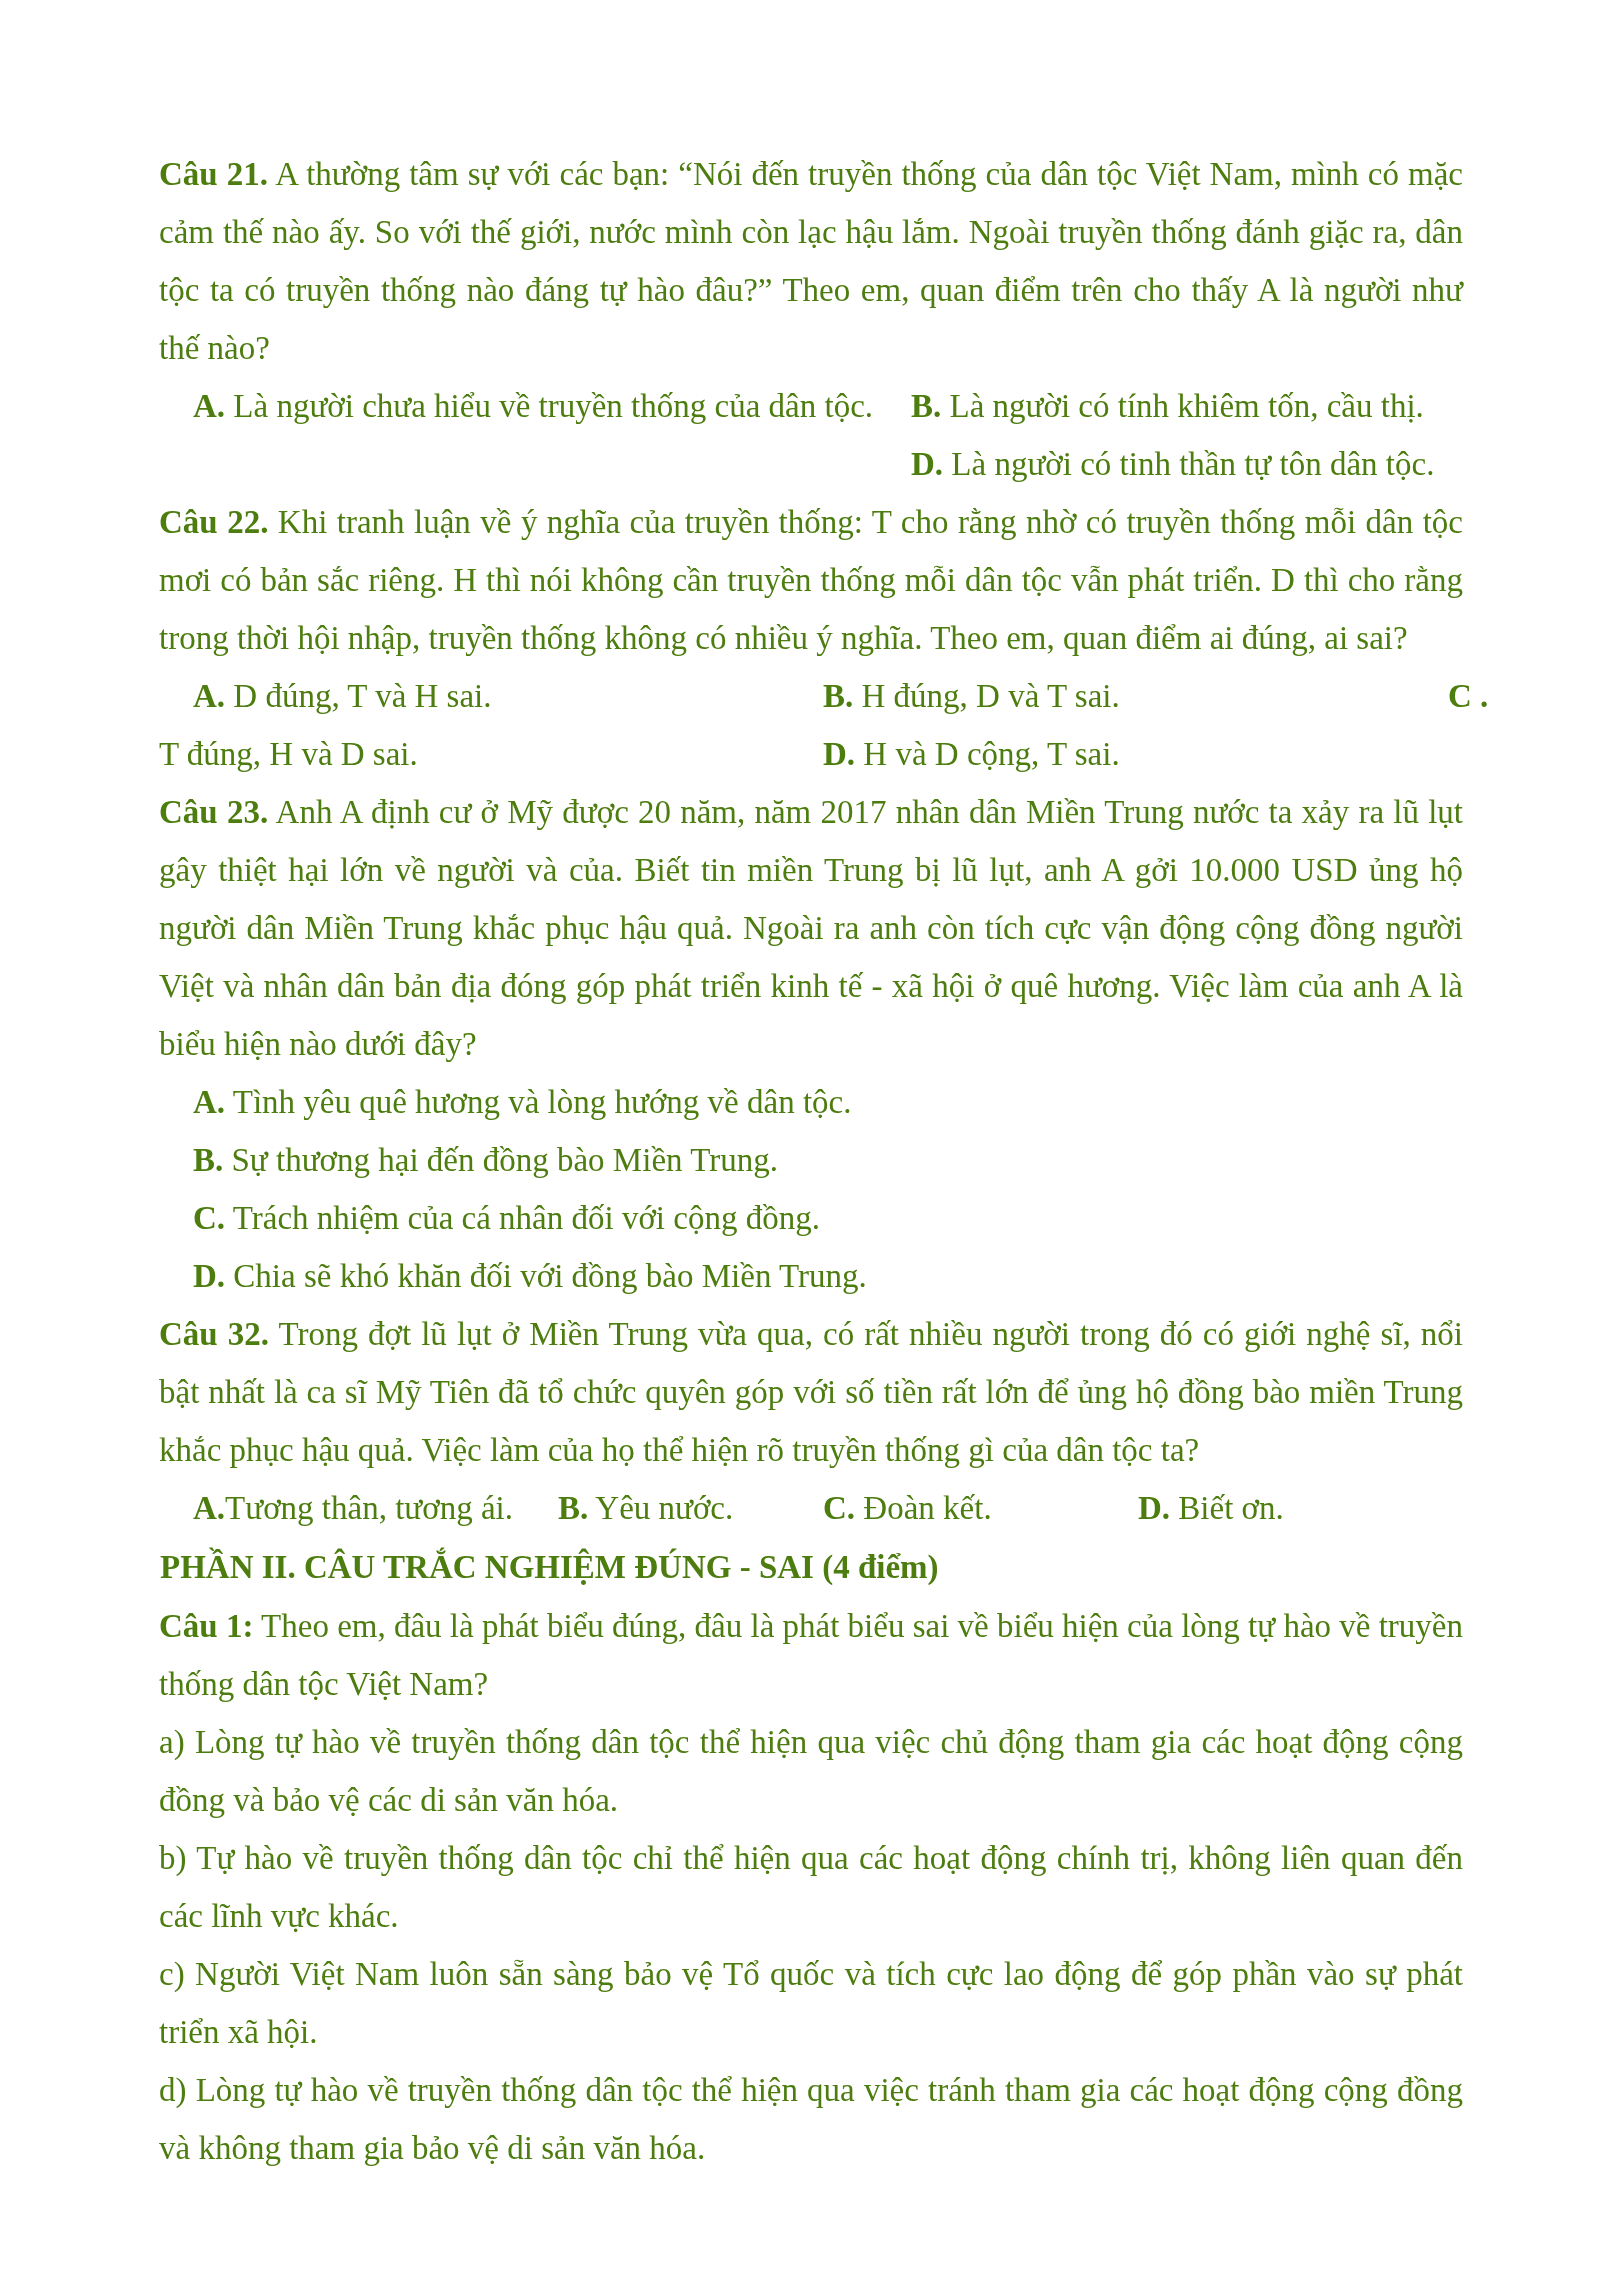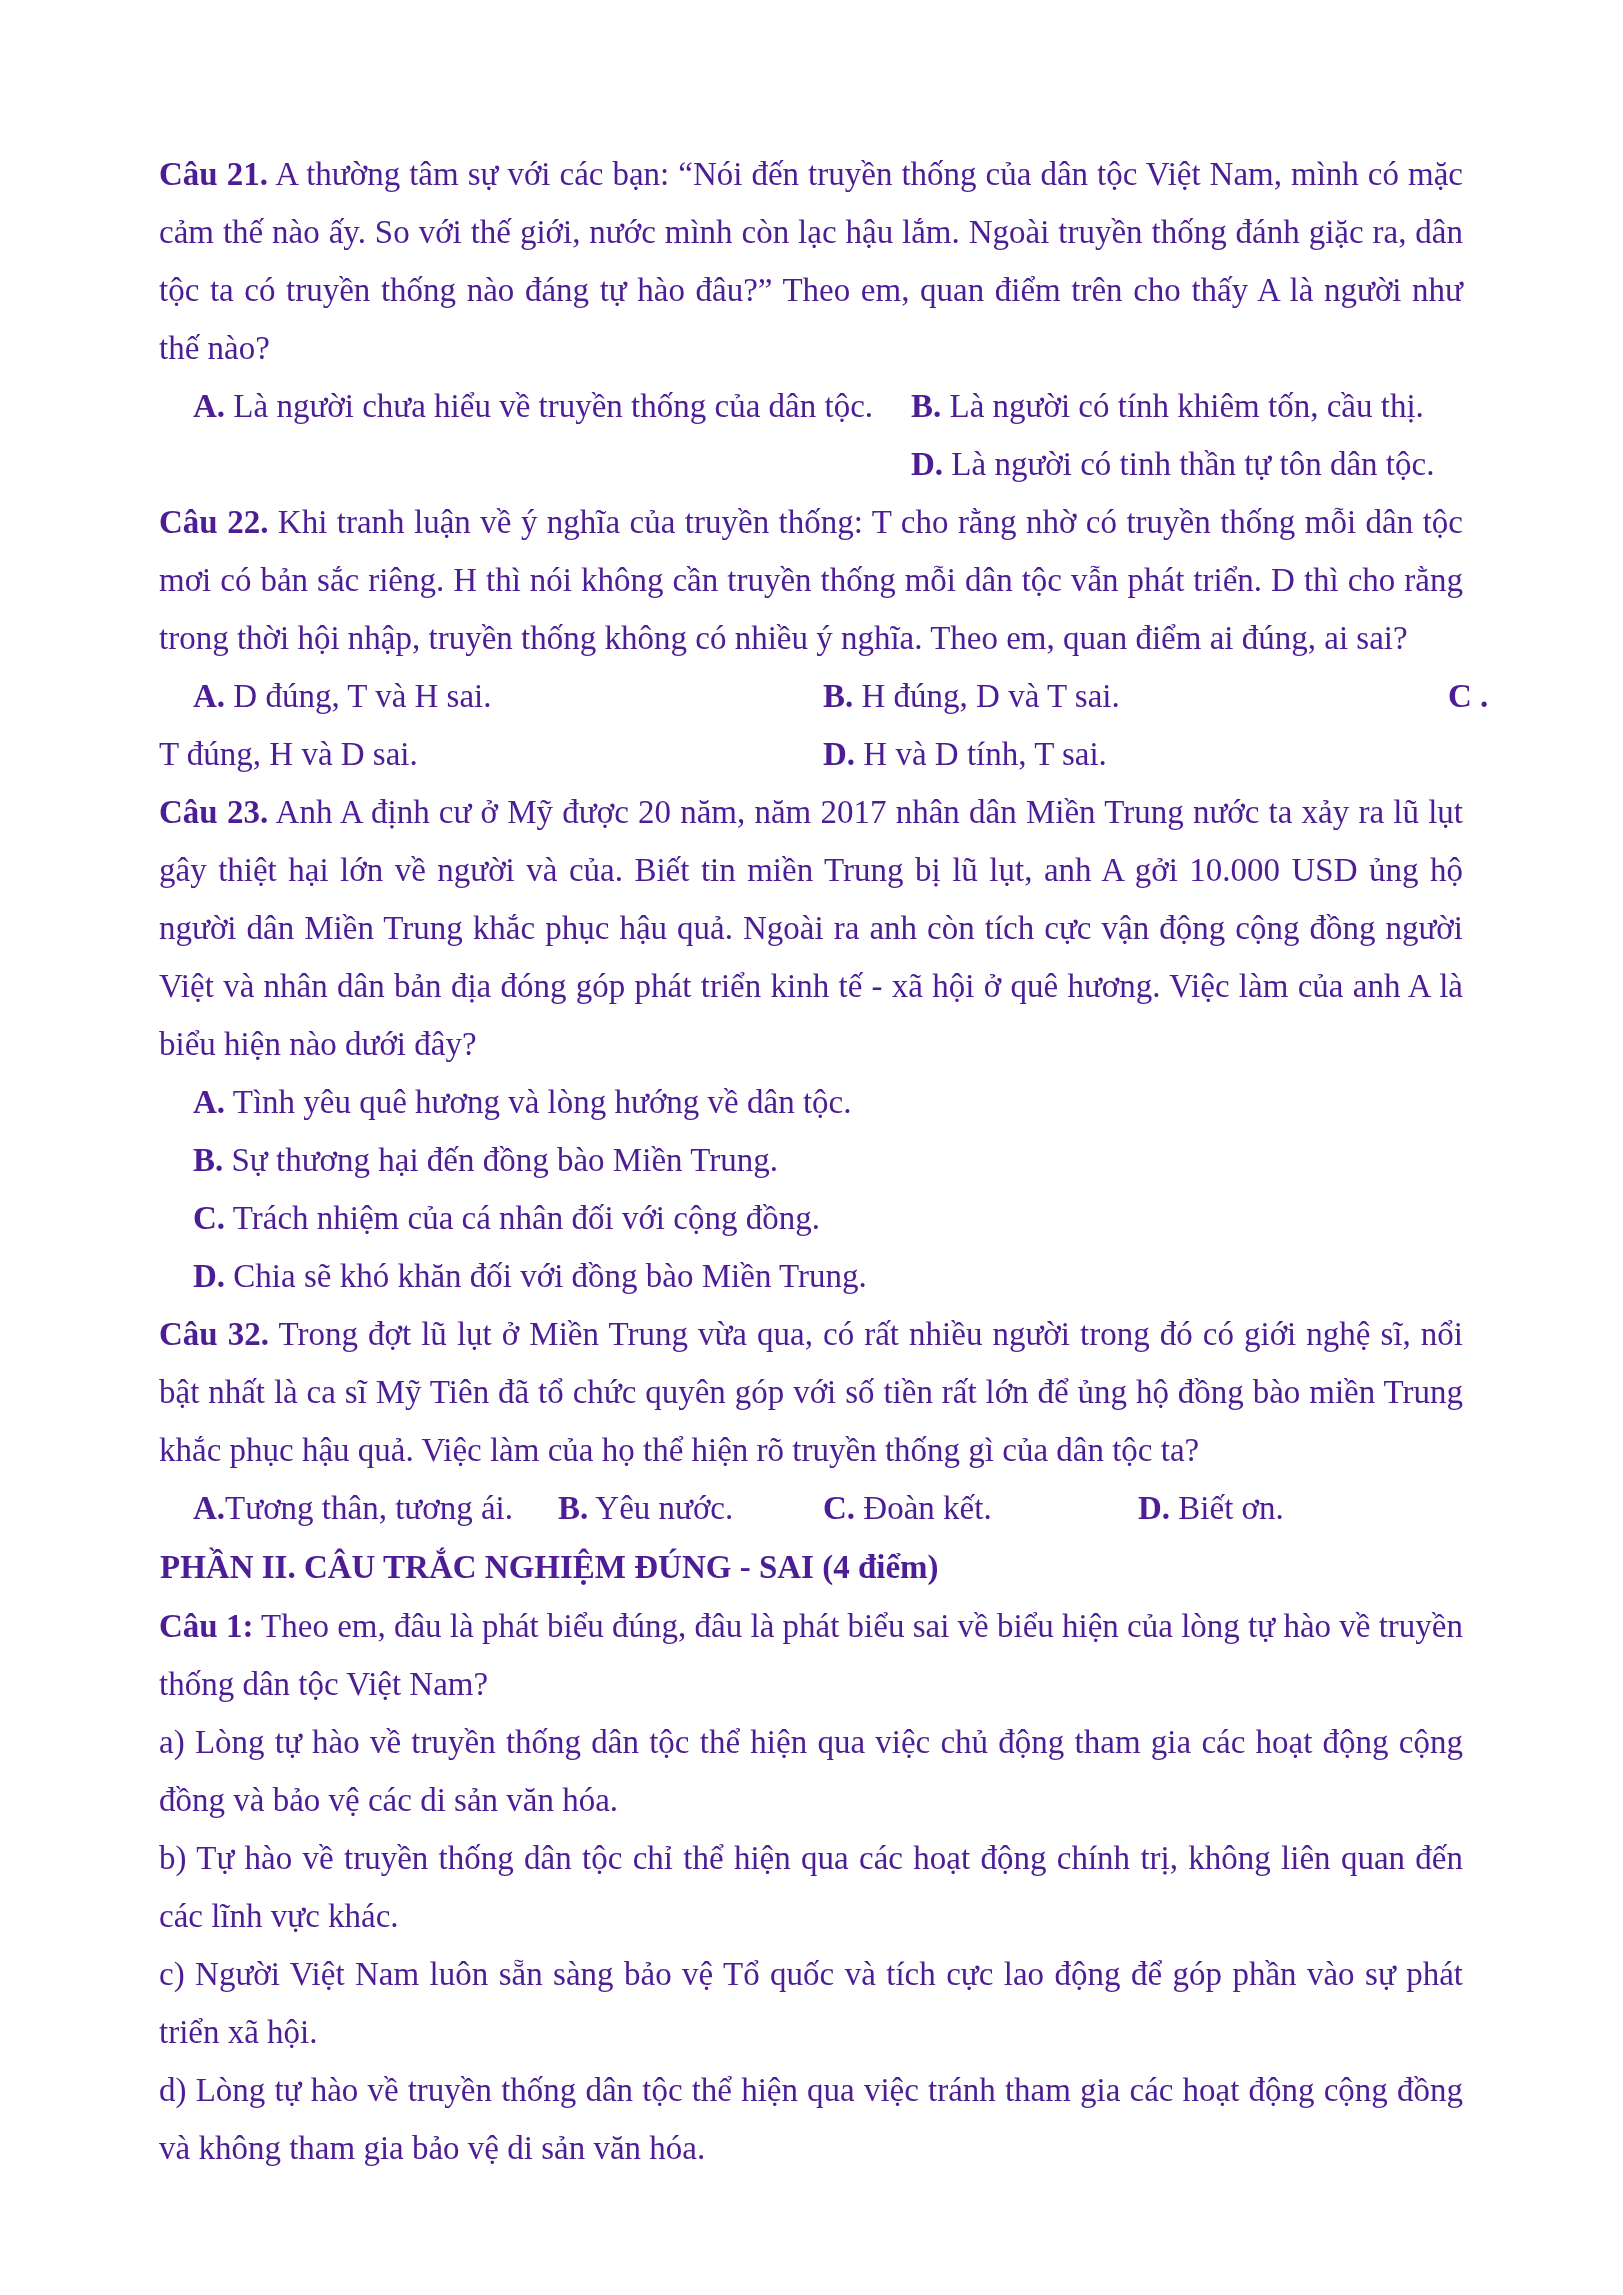--- a/index.html
+++ b/index.html
@@ -1,21 +1,21 @@
 <!DOCTYPE html>
 <html style="font-size:12.6px"><head>
 <meta charset="utf-8">
 <style>
   html, body { margin: 0; padding: 0; background: #ffffff; }
   .page {
     position: relative;
     width: 1623px;
     height: 2295px;
     background: #ffffff;
-    color: #4c1d95;
+    color: #4d7c0f;
     font-family: "Liberation Serif", "DejaVu Serif", serif;
     overflow: hidden;
   }
   .content {
     position: absolute;
     left: 159px;
     top: 145px;
     width: 1304px;
     --lh: 58px;
     font-size: 33px;
@@ -58,21 +58,21 @@
     </div>
 
     <p class="para"><span class="b">Câu 22.</span> <span>Khi tranh luận về ý nghĩa của truyền thống: T cho rằng nhờ có truyền thống mỗi dân tộc mơi có bản sắc riêng. H thì nói không cần truyền thống mỗi dân tộc vẫn phát triển. D thì cho rằng trong thời hội nhập, truyền thống không có nhiều ý nghĩa. Theo em, quan điểm ai đúng, ai sai?</span></p>
     <div class="opt-row">
       <span class="opt" style="left:34px"><span class="b">A.</span> <span>D đúng, T và H sai.</span></span>
       <span class="opt" style="left:664px"><span class="b">B.</span> <span>H đúng, D và T sai.</span></span>
       <span class="opt b" style="left:1289px">C .</span>
     </div>
     <div class="opt-row">
       <span class="opt" style="left:0">T đúng, H và D sai.</span>
-      <span class="opt" style="left:664px"><span class="b">D.</span> <span>H và D tính, T sai.</span></span>
+      <span class="opt" style="left:664px"><span class="b">D.</span> <span>H và D cộng, T sai.</span></span>
     </div>
 
     <p class="para"><span class="b">Câu 23.</span> <span>Anh A định cư ở Mỹ được 20 năm, năm 2017 nhân dân Miền Trung nước ta xảy ra lũ lụt gây thiệt hại lớn về người và của. Biết tin miền Trung bị lũ lụt, anh A gởi 10.000 USD ủng hộ người dân Miền Trung khắc phục hậu quả. Ngoài ra anh còn tích cực vận động cộng đồng người Việt và nhân dân bản địa đóng góp phát triển kinh tế - xã hội ở quê hương. Việc làm của anh A là biểu hiện nào dưới đây?</span></p>
     <div class="opt-row">
       <span class="opt" style="left:34px"><span class="b">A.</span> <span>Tình yêu quê hương và lòng hướng về dân tộc.</span></span>
     </div>
     <div class="opt-row">
       <span class="opt" style="left:34px"><span class="b">B.</span> <span>Sự thương hại đến đồng bào Miền Trung.</span></span>
     </div>
     <div class="opt-row">

